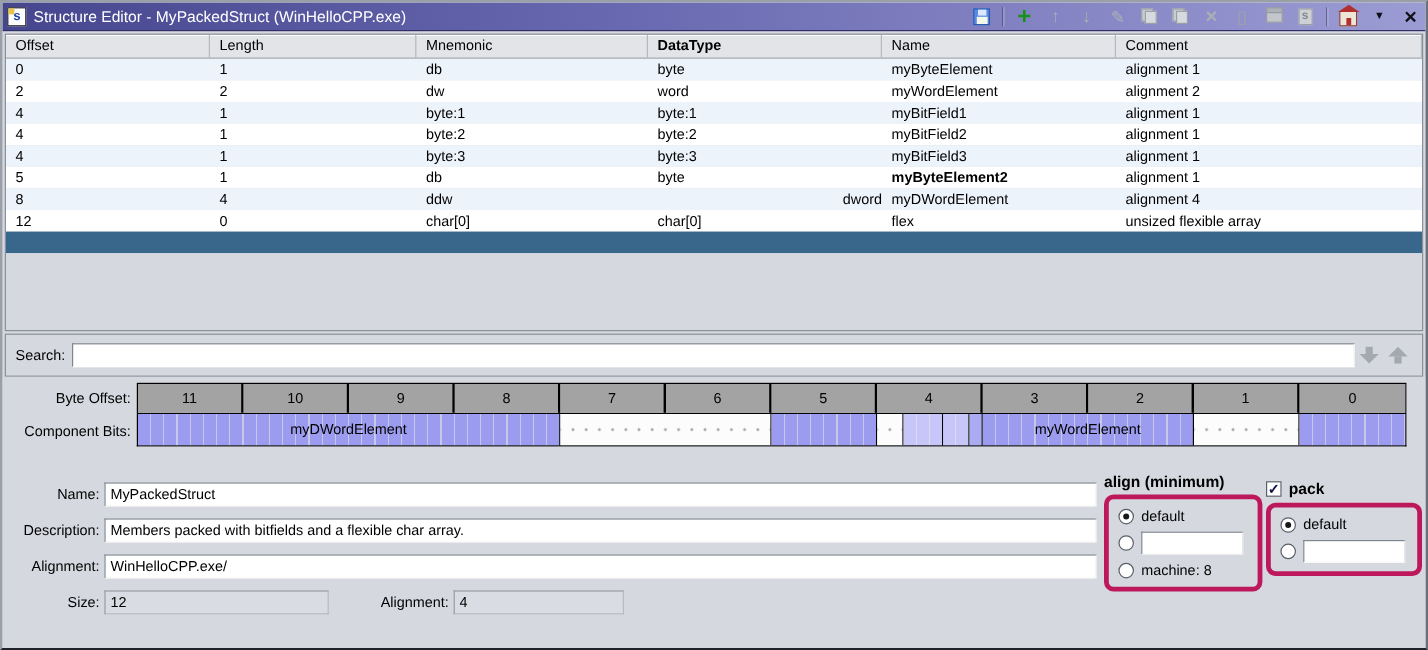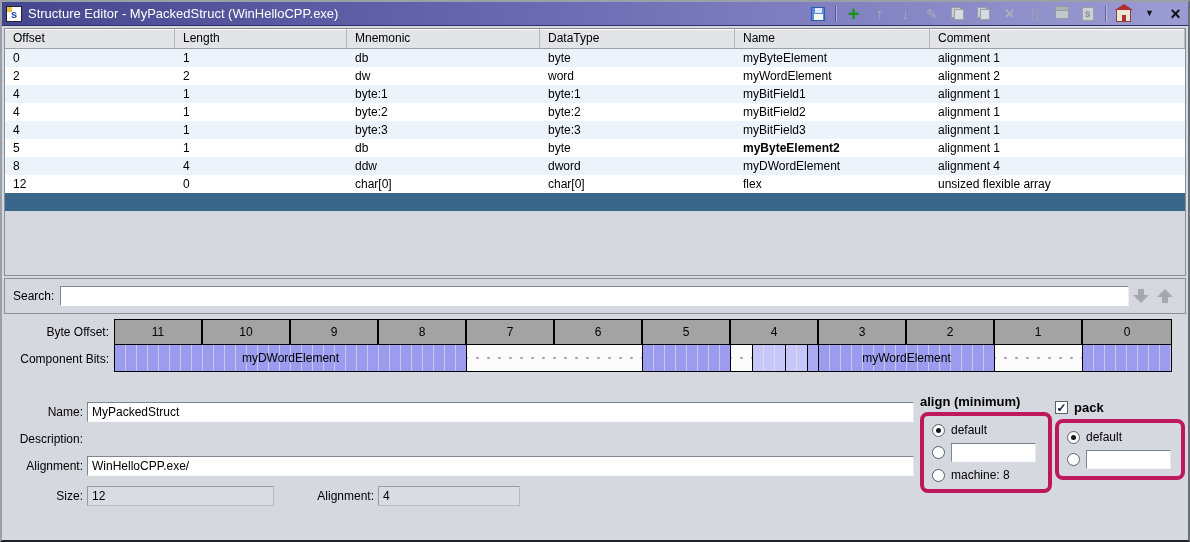--- a/index.html
+++ b/index.html
@@ -157,21 +157,21 @@
       <span class="tb-icon glyph g-chevron"></span>
       <span class="tb-icon glyph g-close"></span>
     </div>
   </div>
 
   <div class="table-panel">
     <div class="thead" id="thead">
         <span class="th" style="width: 170px;">Offset</span>
         <span class="th" style="width: 172px;">Length</span>
         <span class="th" style="width: 193px;">Mnemonic</span>
-        <span class="th" style="width: 195px;">DataType</span>
+        <span class="th" style="width: 195px; font-weight: bold;">DataType</span>
         <span class="th" style="width: 195px;">Name</span>
         <span class="th" style="width: auto; flex: 1 1 auto;">Comment</span>
       </div>
     <div id="tbody" style="display:flex;flex-direction:column;">
         <div class="trow alt">
           <span class="td" style="width: 170px;">0</span>
           <span class="td" style="width: 172px;">1</span>
           <span class="td" style="width: 193px;">db</span>
           <span class="td" style="width: 195px;">byte</span>
           <span class="td" style="width: 195px;">myByteElement</span>
@@ -214,21 +214,21 @@
           <span class="td" style="width: 172px;">1</span>
           <span class="td" style="width: 193px;">db</span>
           <span class="td" style="width: 195px;">byte</span>
           <span class="td" style="width: 195px; font-weight: bold;">myByteElement2</span>
           <span class="td" style="width: auto; flex: 1 1 auto;">alignment 1</span>
         </div>
         <div class="trow alt">
           <span class="td" style="width: 170px;">8</span>
           <span class="td" style="width: 172px;">4</span>
           <span class="td" style="width: 193px;">ddw</span>
-          <span class="td" style="width: 195px;">dword</span>
+          <span class="td" style="width: 195px; text-align: right;">dword</span>
           <span class="td" style="width: 195px;">myDWordElement</span>
           <span class="td" style="width: auto; flex: 1 1 auto;">alignment 4</span>
         </div>
         <div class="trow">
           <span class="td" style="width: 170px;">12</span>
           <span class="td" style="width: 172px;">0</span>
           <span class="td" style="width: 193px;">char[0]</span>
           <span class="td" style="width: 195px;">char[0]</span>
           <span class="td" style="width: 195px;">flex</span>
           <span class="td" style="width: auto; flex: 1 1 auto;">unsized flexible array</span>
@@ -292,20 +292,21 @@
       </div>
     </div>
 
     <div class="form-area">
       <div class="form-row">
         <span class="form-label">Name:</span>
         <input class="text-field w-main" type="text" value="MyPackedStruct" style="">
       </div>
       <div class="form-row">
         <span class="form-label">Description:</span>
+        <input class="text-field w-main" type="text" value="Members packed with bitfields and a flexible char array." style="">
       </div>
       <div class="form-row">
         <span class="form-label">Alignment:</span>
         <input class="text-field w-main" type="text" value="WinHelloCPP.exe/" style="">
       </div>
       <div class="form-row">
         <span class="form-label">Size:</span>
         <input class="text-field dis-field size-field" type="text" readonly="" value="12" style="">
         <span class="align-label">Alignment:</span>
         <input class="text-field dis-field alignment-field" type="text" readonly="" value="4" style="">

